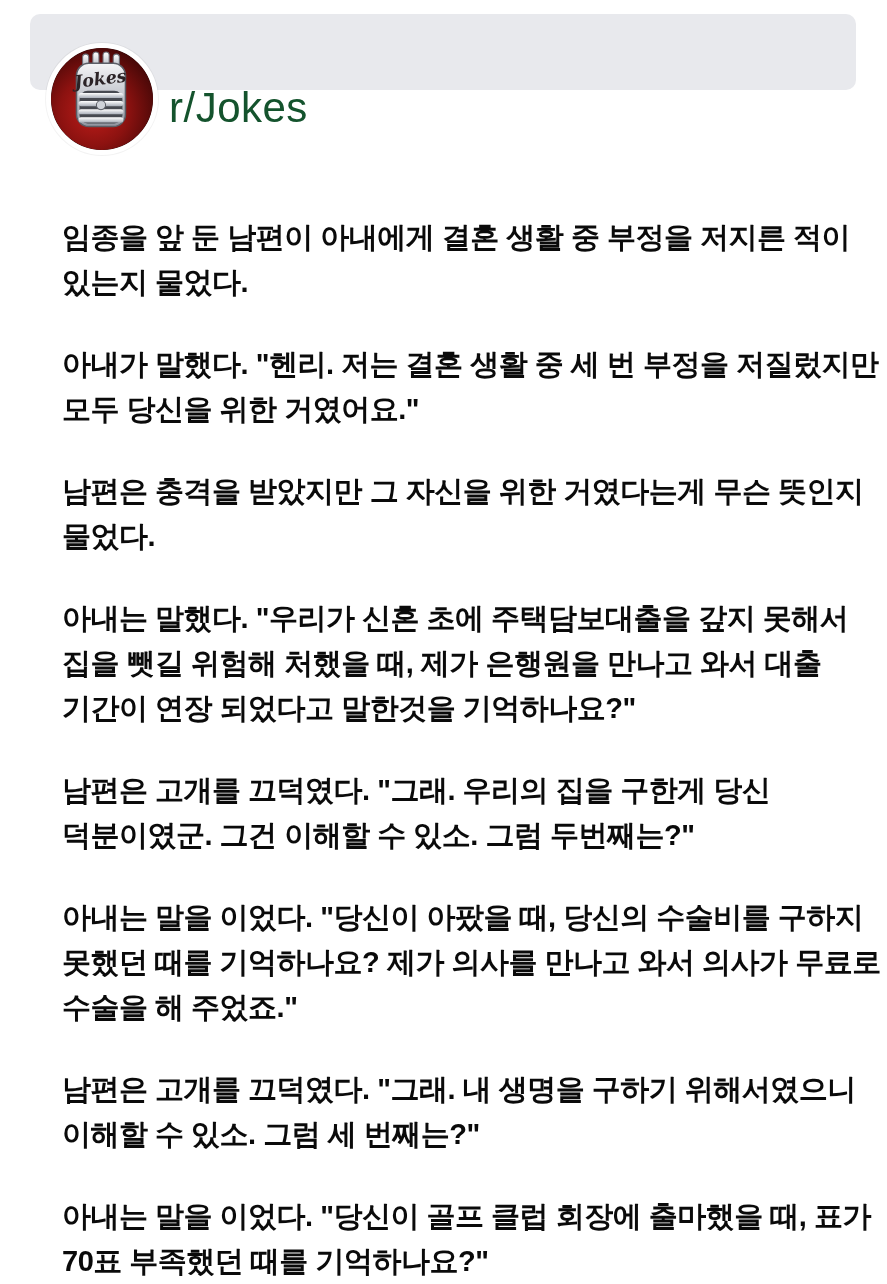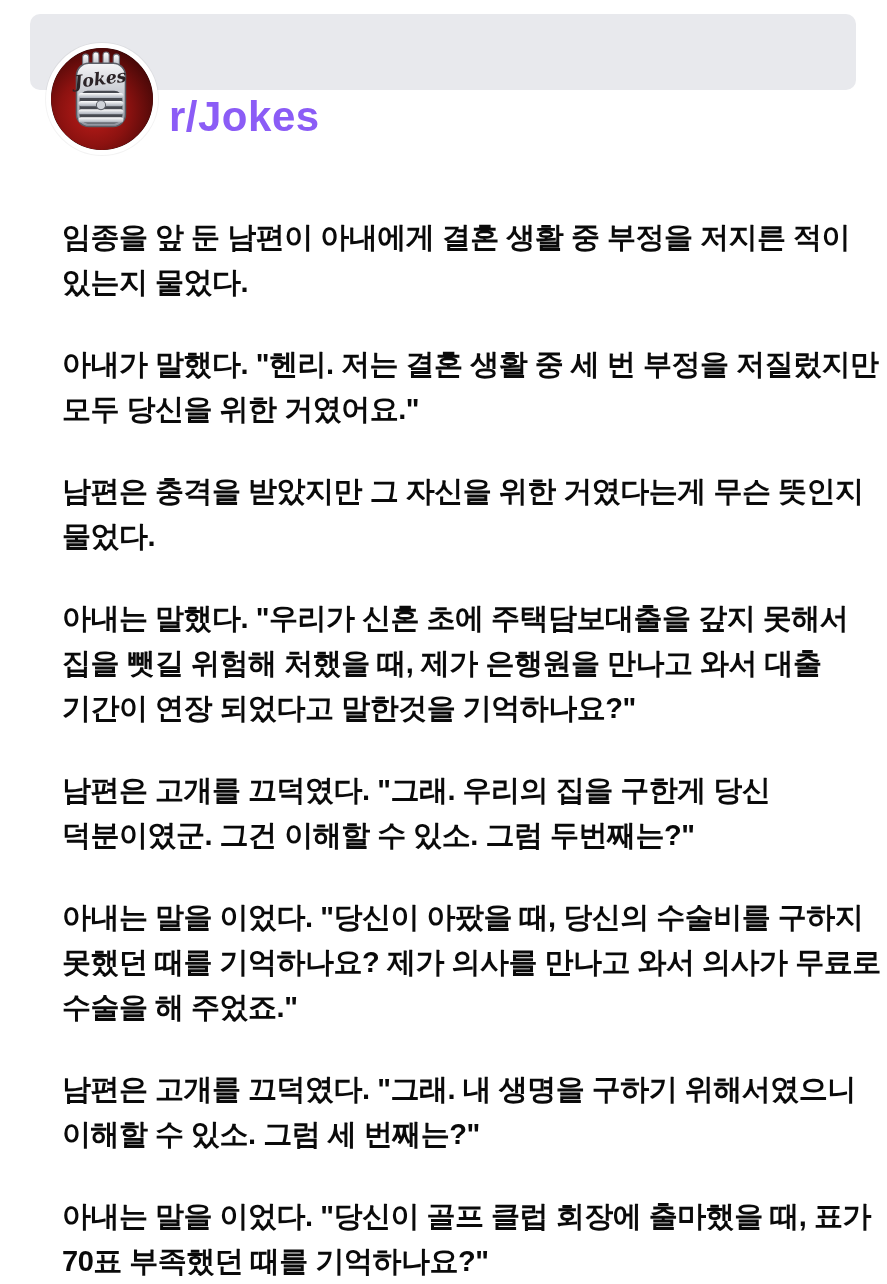--- a/index.html
+++ b/index.html
@@ -38,24 +38,24 @@
     background: #2e0404;
   }
   .avatar svg {
     display: block;
     width: 100%;
     height: 100%;
   }
   .community-name {
     position: absolute;
     left: 169px;
-    top: 93px;
+    top: 84px;
     font-size: 42px;
-    font-weight: 700;
-    color: #8b5cf6;
+    font-weight: 400;
+    color: #14532d;
     letter-spacing: 0.5px;
   }
 
   
   .post-body {
     position: absolute;
     left: 30px;
     top: 215px;
     width: 827px;
     margin-left: 32px;

